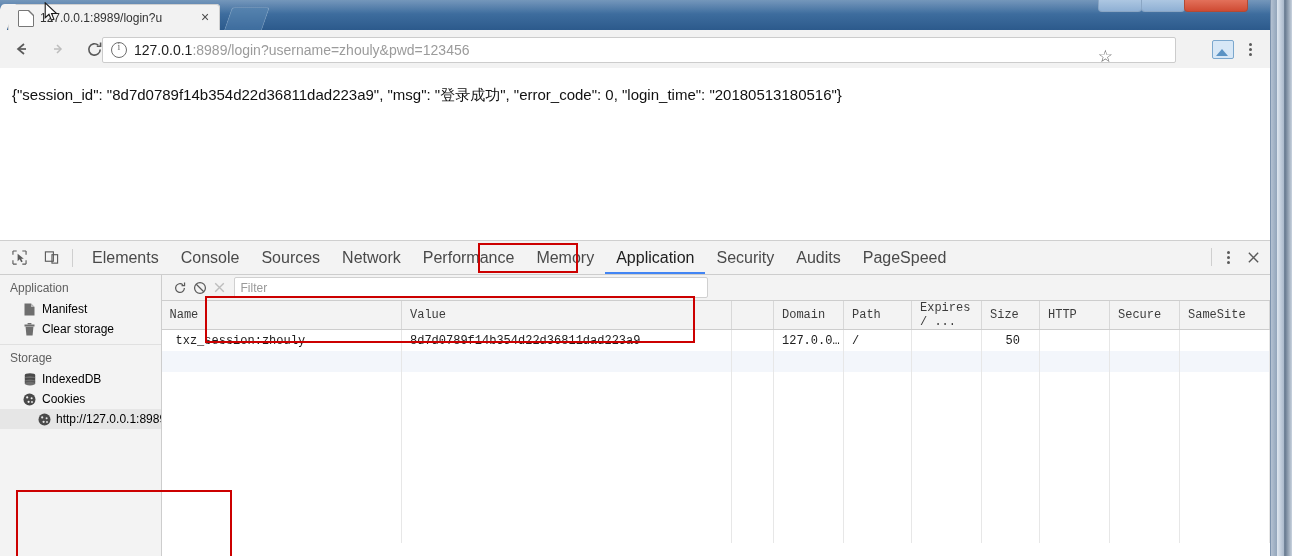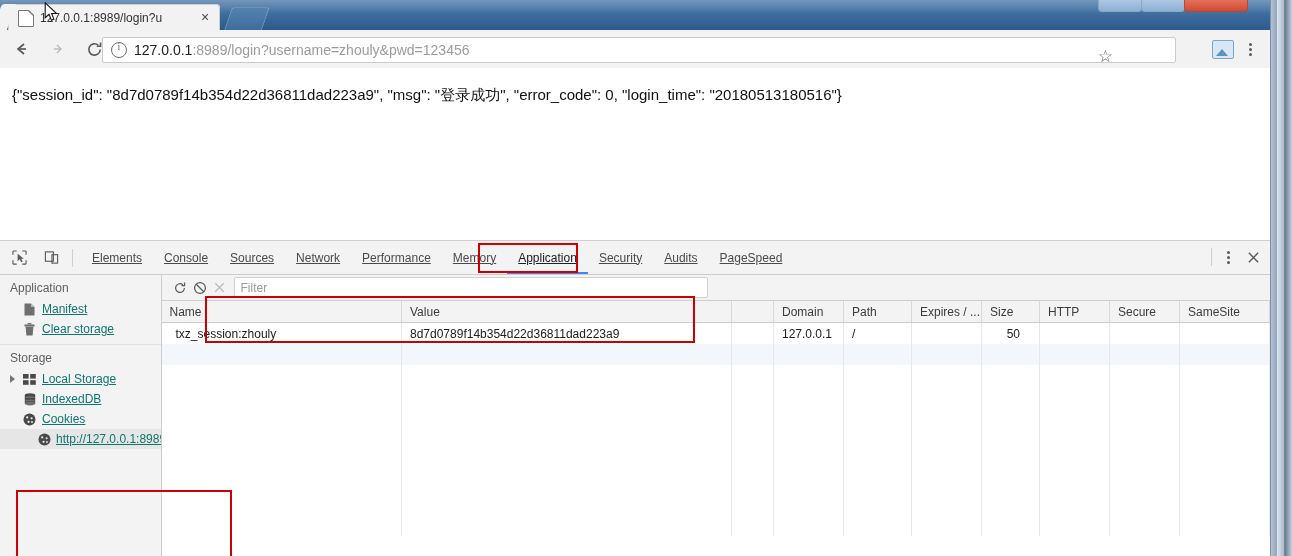--- a/index.html
+++ b/index.html
@@ -190,41 +190,41 @@
     display: flex; align-items: center;
   }
   .dt-icon-btn {
     width: 26px; height: 26px; margin-left: 6px;
     display: flex; align-items: center; justify-content: center;
     color: #5a5a5a; cursor: pointer;
   }
   .dt-sep { width: 1px; height: 18px; background: #cfcfcf; margin: 0 8px; }
   .dt-tab {
     padding: 0 11px; height: 32px; line-height: 32px;
-    color: #4a4a4a; cursor: pointer; white-space: nowrap; font-size: 12px; text-decoration: underline;
+    color: #4a4a4a; cursor: pointer; white-space: nowrap; font-size: 16px;
   }
   .dt-tab.active { color: #202020; box-shadow: inset 0 -2px 0 0 #4285f4; }
   .dt-right {
     position: absolute; right: 4px; top: 0; height: 32px;
     display: flex; align-items: center; gap: 2px;
   }
   .dt-vsep { width: 1px; height: 18px; background: #cfcfcf; margin: 0 6px; }
 
   .dt-body { position: relative; height: 283px; display: flex; }
   .dt-sidebar {
     width: 209px; height: 283px; background: #f3f3f3;
     border-right: 1px solid #cdcdcd;
     overflow: hidden; position: relative;
   }
   .sb-section-title {
     padding: 6px 0 4px 10px; color: #5f5f5f; font-size: 12px;
   }
   .sb-item {
     display: flex; align-items: center; height: 20px;
-    padding-left: 22px; cursor: pointer; color: #0f766e; white-space: nowrap; text-decoration: underline;
+    padding-left: 22px; cursor: pointer; color: #000000; white-space: nowrap;
   }
   .sb-item.selected { background: #e6e6e6; }
   .sb-item.l2 { padding-left: 38px; }
   .sb-arrow {
     position: absolute; left: 10px;
     width: 0; height: 0;
     border-left: 5px solid #767676;
     border-top: 4px solid transparent; border-bottom: 4px solid transparent;
   }
   .sb-item { position: relative; }
@@ -238,21 +238,21 @@
   }
   .t2-icon { width: 20px; height: 20px; display: flex; align-items: center; justify-content: center; color: #5a5a5a; cursor: pointer; }
   .t2-icon.dim { color: #bdbdbd; }
   .filter-box {
     flex: 0 0 auto; width: 466px; height: 19px; margin-left: 4px;
     background: #fff; border: 1px solid #d0d0d0; border-radius: 2px;
     display: flex; align-items: center; padding-left: 6px; color: #9a9a9a;
   }
 
   
-  .ck-table { width: 100%; border-collapse: collapse; table-layout: fixed; }
+  .ck-table { width: 100%; border-collapse: collapse; table-layout: fixed; font-family: Liberation Mono, monospace; }
   .ck-table th {
     font-weight: normal; text-align: left; font-size: 12px; color: #3c3c3c;
     background: #f3f3f3; height: 21px; padding: 0 0 0 8px;
     border-right: 1px solid #d8d8d8; border-bottom: 1px solid #cdcdcd;
   }
   .ck-table td {
     height: 21px; padding: 0 0 0 8px; font-size: 12px; color: #202020;
     border-right: 1px solid #e7e7e7; white-space: nowrap;
     overflow: hidden; text-overflow: ellipsis;
   }
@@ -407,32 +407,20 @@
                 <path d="M1.6 3.8 H9.4 L8.6 12.5 H2.4 Z" fill="#6e6e6e"></path>
                 <rect x="3.6" y="0" width="3.8" height="1.4" fill="#6e6e6e"></rect>
               </svg>
             </span>
             <span>Clear storage</span>
           </div>
 
           <div class="sb-divider"></div>
           <div class="sb-section-title">Storage</div>
 
-          <div class="sb-item">
-            <span class="sb-arrow"></span>
-            <span class="sb-ico">
-              <svg width="13" height="11" viewBox="0 0 13 11" aria-hidden="true">
-                <rect x="0" y="0" width="5.6" height="4.6" fill="#4a4a4a"></rect>
-                <rect x="7.2" y="0" width="5.6" height="4.6" fill="#4a4a4a"></rect>
-                <rect x="0" y="6.2" width="5.6" height="4.6" fill="#4a4a4a"></rect>
-                <rect x="7.2" y="6.2" width="5.6" height="4.6" fill="#4a4a4a"></rect>
-              </svg>
-            </span>
-            <span>Local Storage</span>
-          </div>
 
 
           <div class="sb-item">
             <span class="sb-ico">
               <svg width="12" height="13" viewBox="0 0 12 13" aria-hidden="true">
                 <ellipse cx="6" cy="2" rx="5.2" ry="1.8" fill="#4a4a4a"></ellipse>
                 <rect x="0.8" y="2" width="10.4" height="3" fill="#4a4a4a"></rect>
                 <ellipse cx="6" cy="5" rx="5.2" ry="1.8" fill="#6e6e6e"></ellipse>
                 <rect x="0.8" y="5" width="10.4" height="3.4" fill="#4a4a4a"></rect>
                 <ellipse cx="6" cy="8.4" rx="5.2" ry="1.8" fill="#6e6e6e"></ellipse>

